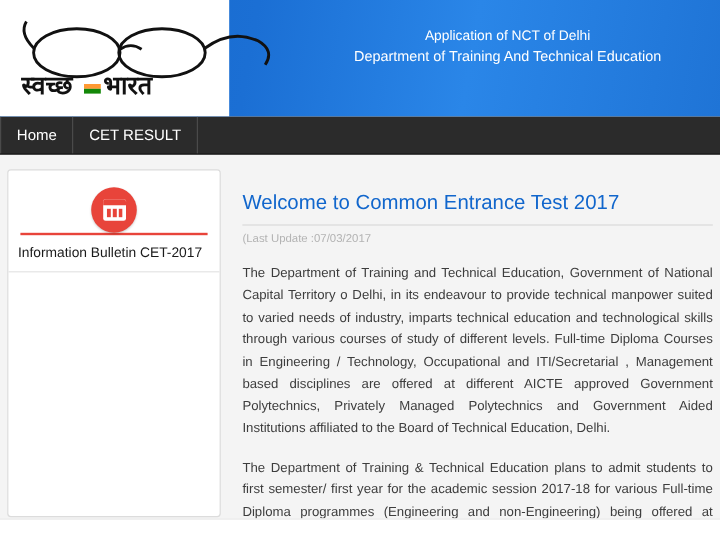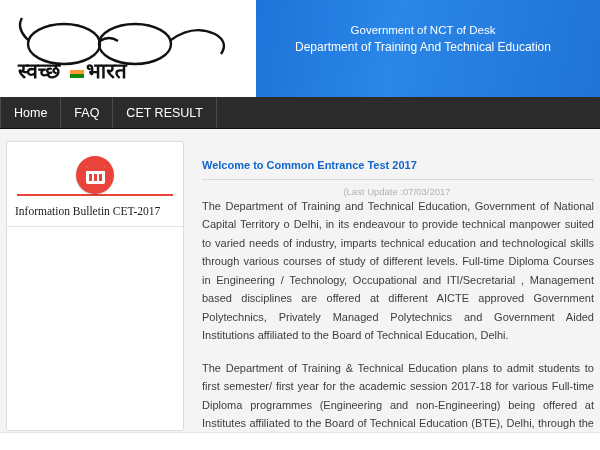--- a/index.html
+++ b/index.html
@@ -20,21 +20,21 @@
   
   .header {
     position: relative;
     height: 97px;
     background: linear-gradient(100deg, #1466c8 0%, #1b6fd4 35%, #2a86e8 65%, #1f74d6 100%);
     overflow: hidden;
   }
   .header-left {
     position: absolute;
     left: 0; top: 0;
-    width: 256px; height: 97px;
+    width: 191px; height: 97px;
     background: #ffffff;
     border-bottom-right-radius: 0;
   }
   .swachh {
     position: absolute;
     left: 8px; top: 8px;
     width: 226px; height: 80px;
   }
   .header-text {
     position: absolute;
@@ -148,46 +148,46 @@
     height: 2px;
     background: #e8443a;
     margin: 0 10px 0 10px;
   }
   .side-link {
     font-size: 11.5px;
     color: #1a1a1a;
     padding: 9px 8px 9px 8px;
     border-bottom: 1px solid #e4e4e4;
     cursor: pointer;
-    font-family: Liberation Serif, serif;
   }
 
   .main {
     position: absolute;
     left: 192px; top: 12px;
     right: 0;
     height: 302px;
     padding: 18px 6px 0 10px;
     background: transparent;
   }
   .main-title {
-    font-size: 11px;
+    font-size: 17px;
     color: #1166cc;
-    font-weight: bold;
+    font-weight: normal;
     margin: 0 0 8px 0;
   }
   .main-rule {
     height: 1px;
     background: #d9d9d9;
     margin: 0 0 6px 0;
   }
   .last-update {
-    text-align: center;
+    text-align: left;
     font-size: 9.5px;
     color: #b3b3b3;
+    margin-bottom: 14px;
     padding-right: 2px;
   }
   .para {
     font-size: 11px;
     color: #3d3d3d;
     line-height: 1.68;
     text-align: justify;
     margin: 0 0 14px 0;
   }
 
@@ -214,28 +214,27 @@
           <path d="M20 32 q-12 -12 -6 -22"></path>
           <path d="M163 32 q22 -16 44 -6 q14 8 6 20"></path>
         </g>
         <text x="10" y="70" font-family="'Liberation Sans', sans-serif" font-size="21" font-weight="bold" fill="#111111">स्वच्छ</text>
         <text x="78" y="70" font-family="'Liberation Sans', sans-serif" font-size="21" font-weight="bold" fill="#111111">भारत</text>
         <rect x="62" y="62" width="14" height="4" fill="#ff9933"></rect>
         <rect x="62" y="66" width="14" height="4" fill="#138808"></rect>
       </svg>
     </div>
     <div class="header-text">
-      <div class="ht-sub1">Government of NCT of Desk</div>
+      <div class="ht-sub1">Application of NCT of Delhi</div>
       <div class="ht-sub2">Department of Training And Technical Education</div>
     </div>
   </div>
 
   <div class="nav">
     <div class="nav-item">Home</div>
-    <div class="nav-item">FAQ</div>
     <div class="nav-item">CET RESULT</div>
   </div>
 
   <div class="content">
 
     <div class="sidebar">
       <div class="side-icon-wrap">
         <div class="side-icon">
           <div class="cal-glyph"></div>
         </div>

